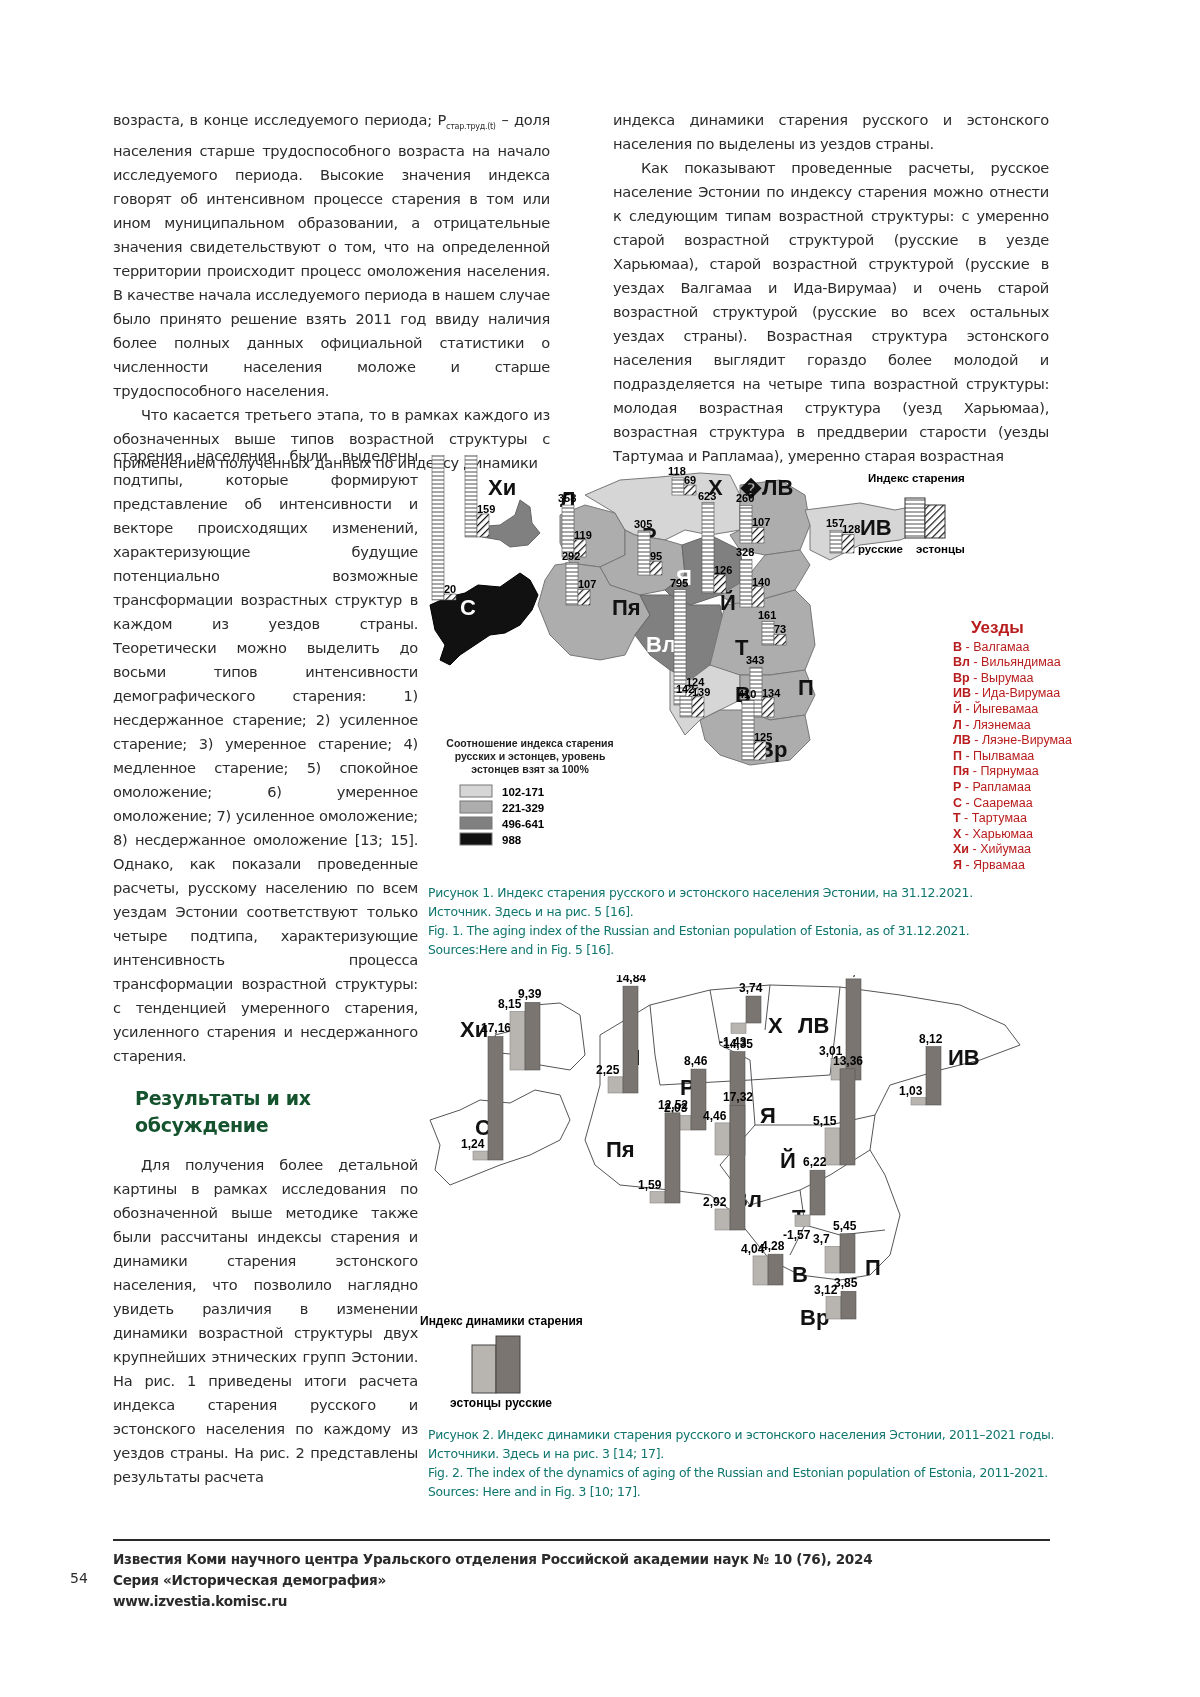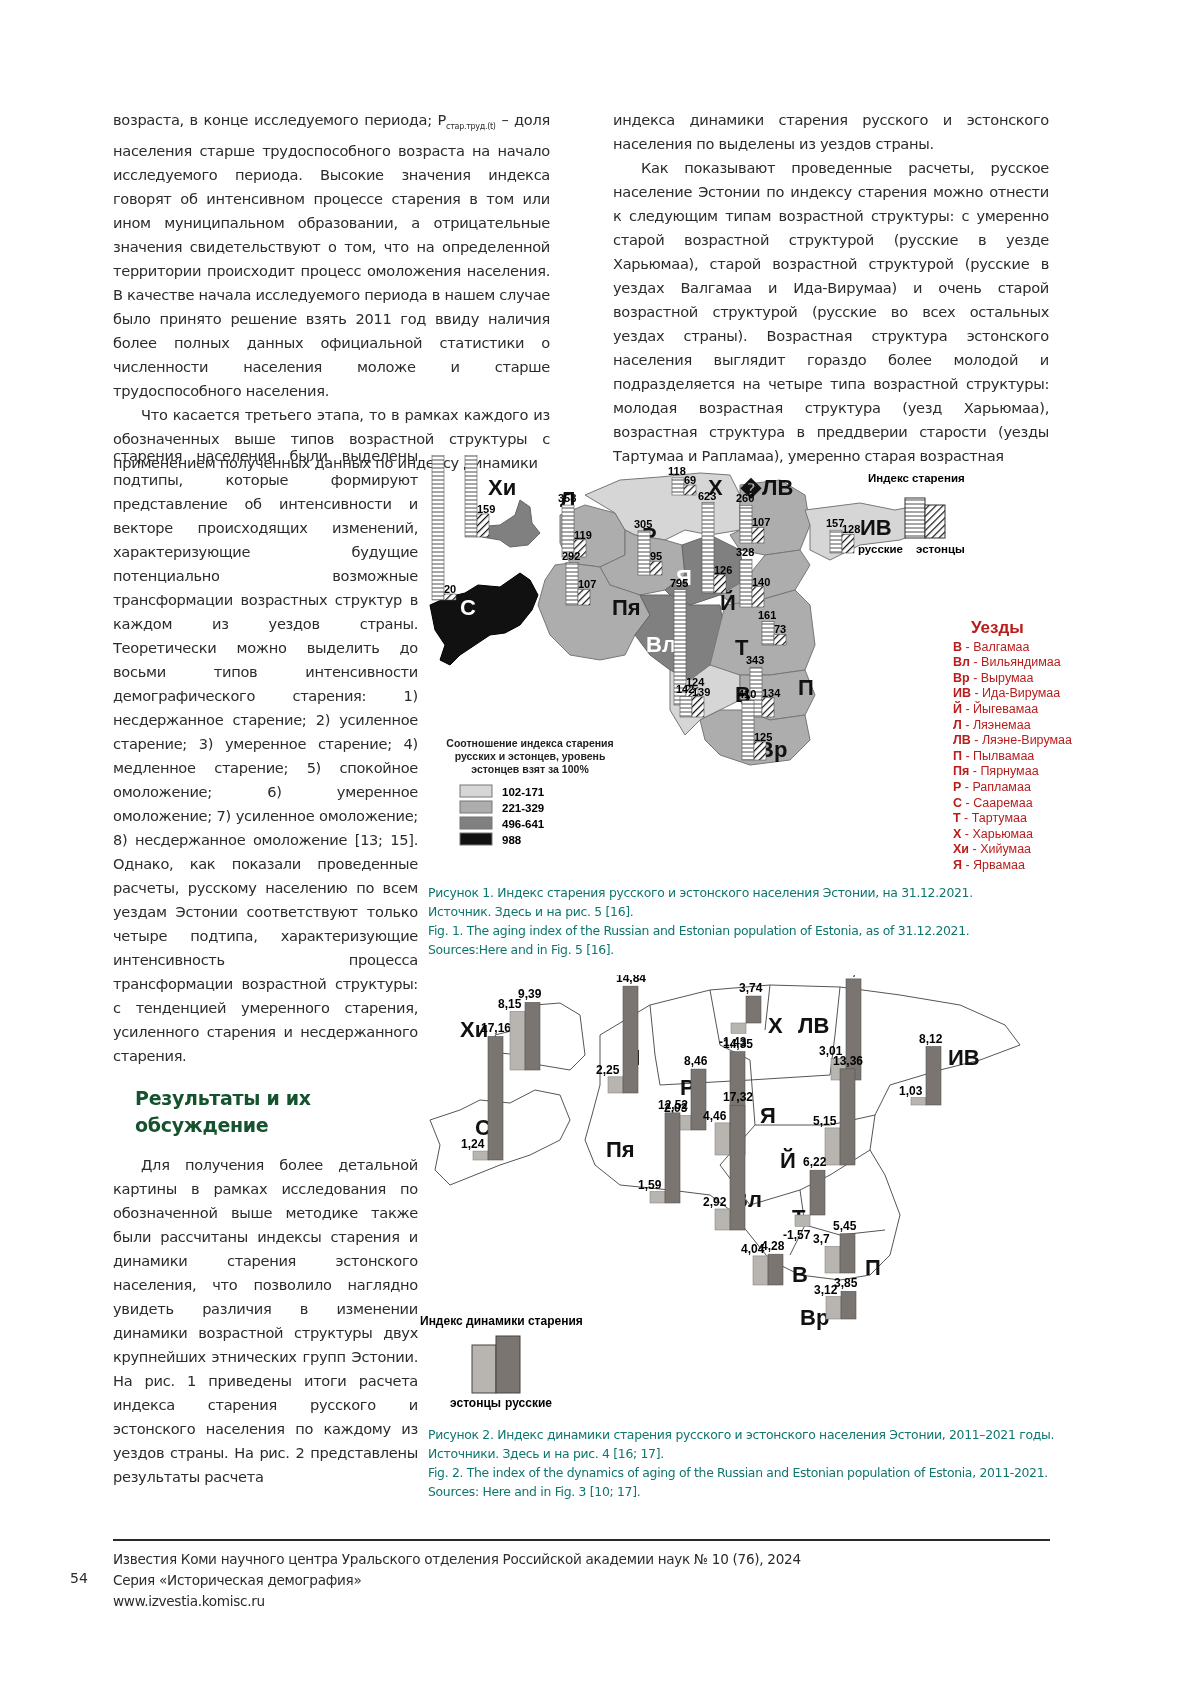--- a/index.html
+++ b/index.html
@@ -19,21 +19,21 @@
   .caption { position: absolute; font-family: "DejaVu Sans", sans-serif; font-size: 12.4px;
              line-height: 19px; color: #0f766e; letter-spacing: -0.3px; }
   #cap1 { left: 428px; top: 883px; width: 620px; }
   #cap2 { left: 428px; top: 1425px; width: 650px; }
   .fig { position: absolute; }
   #fig1 { left: 420px; top: 455px; width: 680px; height: 425px; }
   #fig2 { left: 420px; top: 975px; width: 680px; height: 440px; }
   svg text { font-family: "Liberation Sans", sans-serif; }
   .footer-rule { position: absolute; left: 113px; top: 1539px; width: 937px; height: 2px; background: #2a2a2a; }
   .footer { position: absolute; left: 113px; top: 1549px; font-family: "DejaVu Sans", sans-serif;
-            font-size: 13.6px; line-height: 21px; color: #2b2b2b; letter-spacing: -0.3px; }
+            font-size: 13.6px; line-height: 21px; color: #2b2b2b; letter-spacing: -0.3px; font-weight: bold; }
   .page-num { position: absolute; left: 70px; top: 1570px; font-family: "DejaVu Sans", sans-serif;
               font-size: 14px; color: #2b2b2b; }
   .legend-uezdy { position: absolute; left: 953px; top: 620px; font-family: "Liberation Sans", sans-serif; font-size: 12.5px; line-height: 15.6px; color:#b91c1c; }
   .legend-uezdy .t { font-weight: bold; font-size: 17px; margin-left: 18px; margin-bottom: 4px; }
   .legend-uezdy b { font-weight: bold; }
 </style>
 </head>
 <body>
 
 <div class="col" id="col-left-top">
@@ -309,21 +309,21 @@
     <text x="0" y="350" font-weight="bold" font-size="12">Индекс динамики старения</text>
     <rect x="52" y="370" width="24" height="48" fill="#b8b4b0" stroke="#444"></rect>
     <rect x="76" y="361" width="24" height="57" fill="#7a7570" stroke="#444"></rect>
     <text x="30" y="432" font-weight="bold" font-size="12">эстонцы</text>
     <text x="85" y="432" font-weight="bold" font-size="12">русские</text>
   </svg>
 </div>
 
 <div class="caption" id="cap2">
   <div>Рисунок 2. Индекс динамики старения русского и эстонского населения Эстонии, 2011–2021 годы.</div>
-  <div>Источники. Здесь и на рис. 4 [16; 17].</div>
+  <div>Источники. Здесь и на рис. 3 [14; 17].</div>
   <div>Fig. 2. The index of the dynamics of aging of the Russian and Estonian population of Estonia, 2011-2021.</div>
   <div>Sources: Here and in Fig. 3 [10; 17].</div>
 </div>
 
 <div class="footer-rule"></div>
 <div class="page-num">54</div>
 <div class="footer">
   <div>Известия Коми научного центра Уральского отделения Российской академии наук № 10 (76), 2024</div>
   <div>Серия «Историческая демография»</div>
   <div>www.izvestia.komisc.ru</div>

